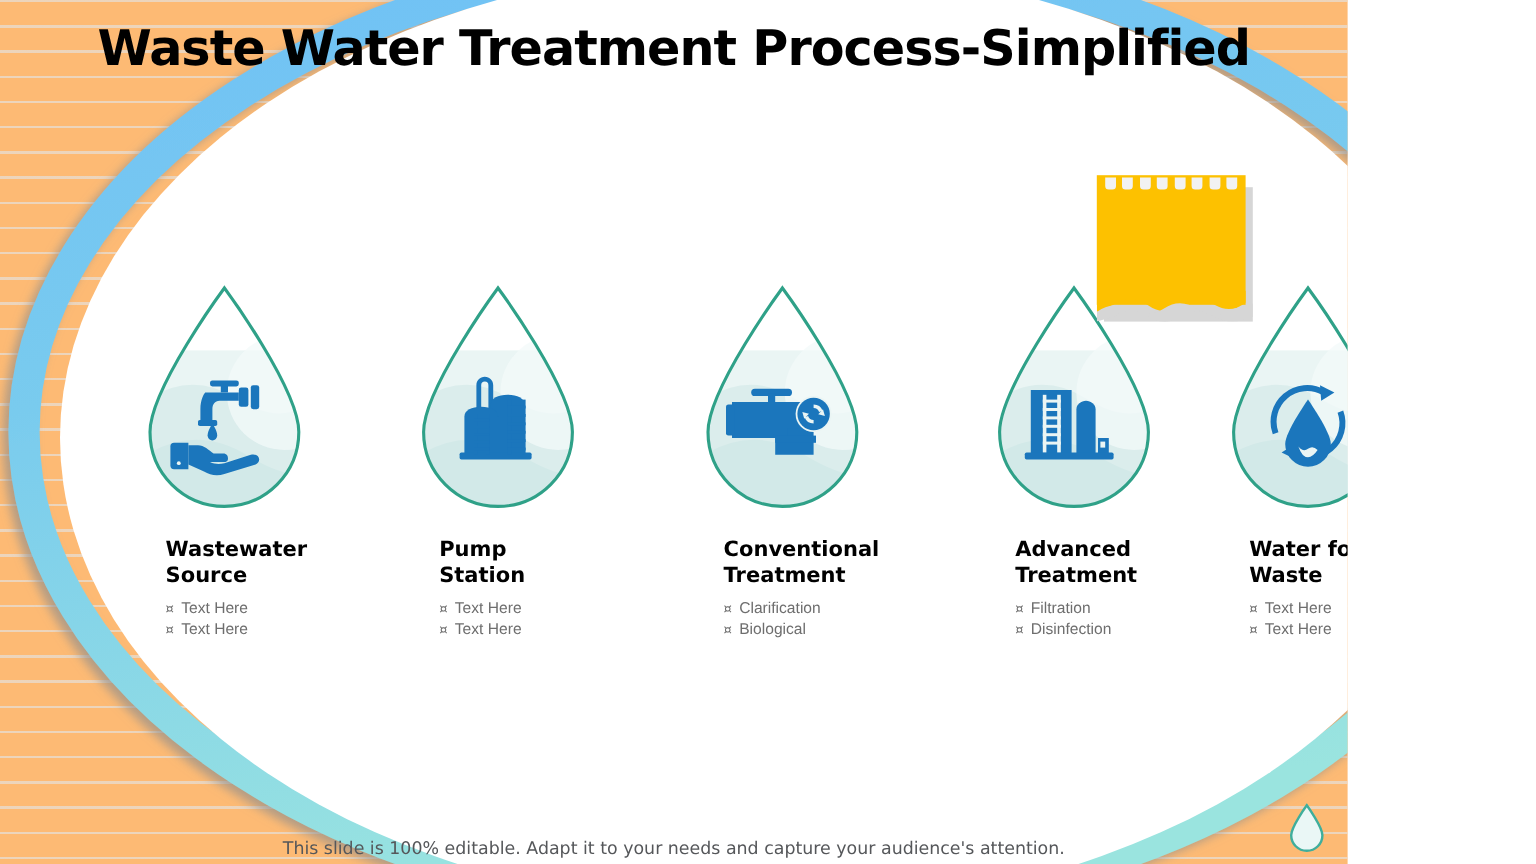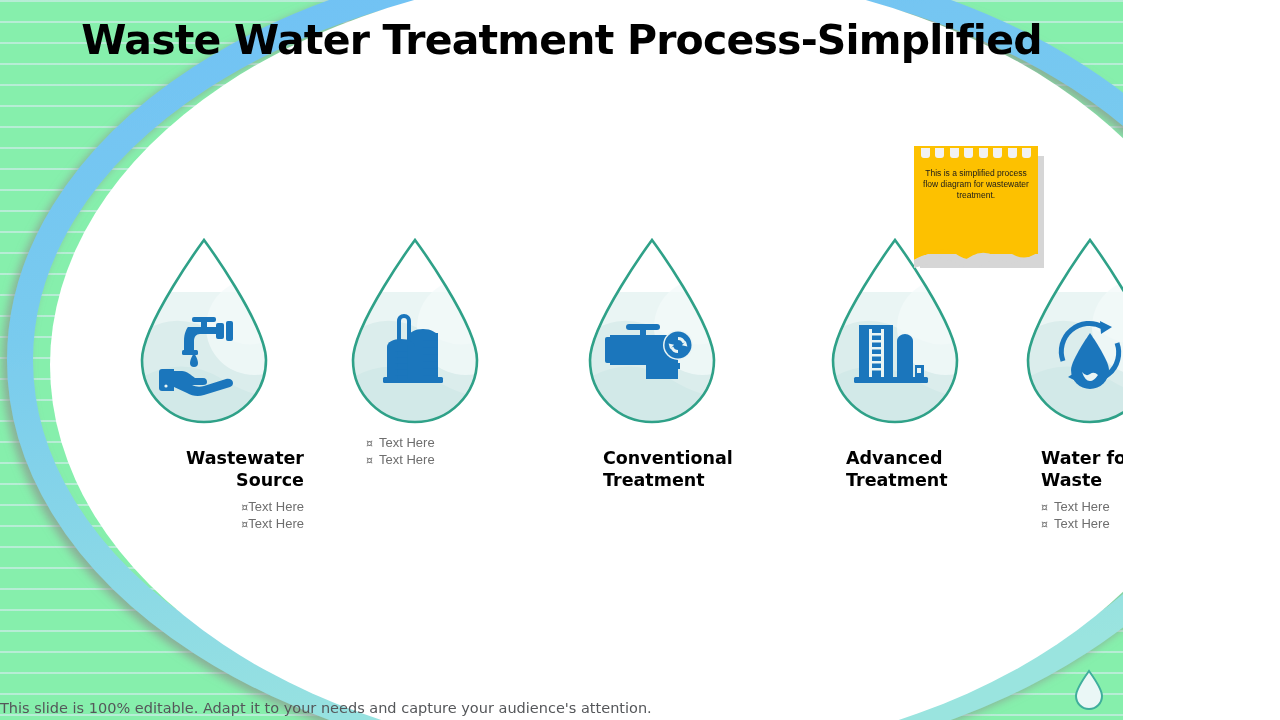--- a/index.html
+++ b/index.html
@@ -5,21 +5,21 @@
   html, body {
     margin: 0; padding: 0;
     width: 1280px; height: 720px;
     overflow: hidden;
     background: #ffffff;
     font-family: "Liberation Sans", sans-serif;
   }
   #slide {
     position: relative;
     width: 1123px; height: 720px;
-    background: #86efac;
+    background: #fdba74;
     overflow: hidden;
     text-decoration: underline;
   }
   
   .bg-stripes {
     position: absolute; inset: 0;
     background-image: repeating-linear-gradient(
         to bottom,
         rgba(223,235,247,0.55) 0px,
         rgba(223,235,247,0.55) 2px,
@@ -99,21 +99,21 @@
     font-size: 8.5px;
     line-height: 11px;
     color: #1a1a1a;
     font-family: "Liberation Sans", sans-serif;
     z-index: 3;
   }
   .sticky-tear { position: absolute; left: 0; top: 96px; z-index: 4; }
 
   
   .col { position: absolute; top: 232px; width: 200px; }
-  .c1 { left: 104px; text-align: right; }
+  .c1 { left: 87px; }
   .c2 { left: 315px; }
   .c3 { left: 552px; }
   .c4 { left: 795px; }
   .c5 { left: 990px; }
 
   .drop-wrap {
     position: relative;
     width: 200px; height: 195px;
   }
   .drop-svg { position: absolute; left: 0; top: 0; }
@@ -151,21 +151,21 @@
     display: inline-block;
     width: 13px;
     color: #6e6e6e;
     font-family: "DejaVu Sans", sans-serif;
     font-size: 11px;
   }
 
   .footer {
     position: absolute;
     left: 0; right: 0; top: 700px;
-    text-align: left;
+    text-align: center;
     font-size: 14.5px;
     color: #55575a;
     font-family: "DejaVu Sans", sans-serif;
     z-index: 5;
   }
   .logo {
     position: absolute;
     right: 17px; bottom: 8px;
     width: 34px; height: 44px;
     z-index: 7;
@@ -203,21 +203,20 @@
       <div class="sticky-tabs">
         <div class="sticky-tab"></div>
         <div class="sticky-tab"></div>
         <div class="sticky-tab"></div>
         <div class="sticky-tab"></div>
         <div class="sticky-tab"></div>
         <div class="sticky-tab"></div>
         <div class="sticky-tab"></div>
         <div class="sticky-tab"></div>
       </div>
-      <div class="sticky-text">This is a simplified process flow diagram  for wastewater treatment.</div>
       <svg class="sticky-tear" width="130" height="26" viewBox="0 0 130 26">
         <path d="M0,0 L124,0 L124,10 Q112,20 98,12 Q84,4 70,13 Q56,22 42,12 Q28,2 14,12 L0,18 Z" fill="#FDC100"></path>
         <path d="M0,18 Q14,8 28,16 Q42,24 56,15 Q70,6 84,16 Q98,25 112,16 L130,11 L130,22 Q112,30 98,22 Q84,13 70,22 Q56,31 42,21 Q28,12 14,22 L0,26 Z" fill="#d6d6d6"></path>
       </svg>
     </div>
 
     <div class="col c1">
       <div class="drop-wrap">
         <svg class="drop-svg" width="200" height="195" viewBox="0 0 200 195">
           <defs>
@@ -296,20 +295,22 @@
               <rect x="30" y="54" width="12.6" height="2.2"></rect>
               <rect x="30" y="60" width="12.6" height="2.2"></rect>
               <rect x="30" y="66" width="12.6" height="2.2"></rect>
             </g>
           </g>
           <g fill="#EAF5F4">
             <rect x="59.5" y="31" width="12" height="2.4" opacity="0"></rect>
           </g>
         </svg>
       </div>
+      <div class="col-head">Pump
+Station</div>
       <ul class="bullets">
         <li><span class="bul">¤</span><span>Text Here</span></li>
         <li><span class="bul">¤</span><span>Text Here</span></li>
       </ul>
     </div>
 
     <div class="col c3">
       <div class="drop-wrap">
         <svg class="drop-svg" width="200" height="195" viewBox="0 0 200 195">
           <defs>
@@ -339,20 +340,24 @@
           <g fill="#EAF5F4">
             <path d="M76,30 A8,8 0 0 1 83.5,35.2 L80.6,36.3 A5,5 0 0 0 76,33 Z"></path>
             <path d="M83.8,34.1 L85.4,39.6 L79.9,38.3 Z"></path>
             <path d="M76,46 A8,8 0 0 1 68.5,40.8 L71.4,39.7 A5,5 0 0 0 76,43 Z"></path>
             <path d="M68.2,41.9 L66.6,36.4 L72.1,37.7 Z"></path>
           </g>
         </svg>
       </div>
       <div class="col-head">Conventional
 Treatment</div>
+      <ul class="bullets">
+        <li><span class="bul">¤</span><span>Clarification</span></li>
+        <li><span class="bul">¤</span><span>Biological</span></li>
+      </ul>
     </div>
 
     <div class="col c4">
       <div class="drop-wrap">
         <svg class="drop-svg" width="200" height="195" viewBox="0 0 200 195">
           <defs>
             <clipPath id="clip4">
                 <path d="M100,8 C100,8 162,92 162,128 A62,62 0 0 1 38,128 C38,92 100,8 100,8 Z"></path>
               </clipPath>
           </defs>
@@ -379,20 +384,24 @@
             <rect x="24" y="40" width="15" height="2.5"></rect>
             <rect x="24" y="47" width="15" height="2.5"></rect>
             <rect x="24" y="54" width="15" height="2.5"></rect>
             <rect x="24" y="61" width="15" height="2.5"></rect>
             <rect x="72" y="61" width="4" height="5"></rect>
           </g>
         </svg>
       </div>
       <div class="col-head">Advanced
 Treatment</div>
+      <ul class="bullets">
+        <li><span class="bul">¤</span><span>Filtration</span></li>
+        <li><span class="bul">¤</span><span>Disinfection</span></li>
+      </ul>
     </div>
 
     <div class="col c5">
       <div class="drop-wrap">
         <svg class="drop-svg" width="200" height="195" viewBox="0 0 200 195">
           <defs>
             <clipPath id="clip5">
                 <path d="M100,8 C100,8 162,92 162,128 A62,62 0 0 1 38,128 C38,92 100,8 100,8 Z"></path>
               </clipPath>
           </defs>

